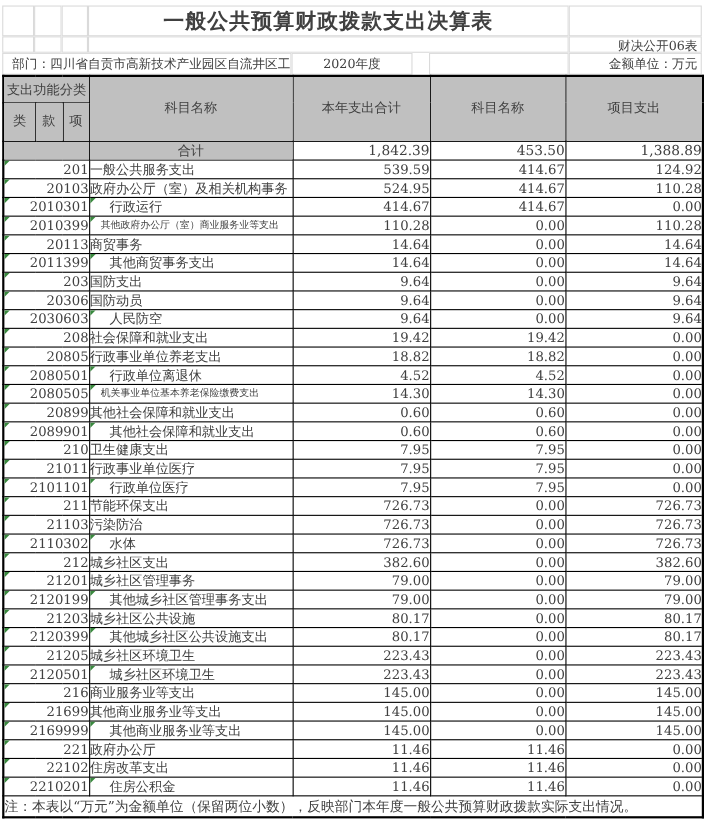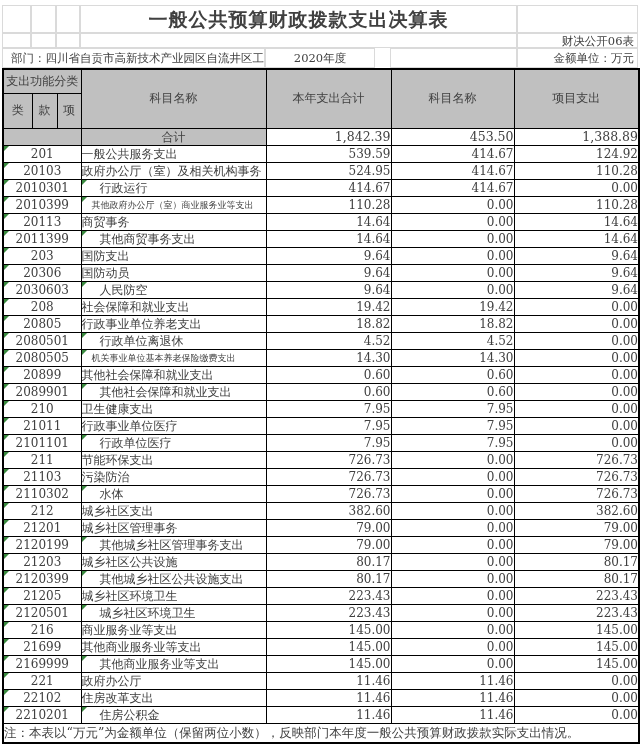--- a/index.html
+++ b/index.html
@@ -32,21 +32,21 @@
     border:1px solid #000; box-sizing:border-box; overflow:hidden;
     white-space:nowrap; padding:0; font-weight:normal; vertical-align:middle;
     position:relative;
   }
   table.main { border:2px solid #000; }
   th { background:#c0c0c0; font-size:12px; text-align:center; }
   .hr1 th { height:24px; }
   .hr2 th { height:35px; }
   th.fc { white-space:normal; line-height:12px; padding:0 7px; }
   .gray { background:#c0c0c0; }
-  .codecell { font-size:12px; padding-left:3px; text-align:center; }
+  .codecell { font-size:12px; padding-left:3px; text-align:right; }
   .namecell { font-size:12px; padding-left:4px; text-align:left; }
   .namecell.indent { padding-left:18px; }
   .namecell.small { font-size:9px; padding-left:10px; }
   .num { font-size:12px; text-align:right; padding-right:4px; }
   .b { font-weight:bold; font-size:12.5px; }
   tr.datarow td { height:17px; line-height:16px; }
   tr.totalrow td { height:17px; line-height:16px; }
   td.notecell {
     height:19px; font-size:12.5px; padding-left:3px; text-align:left;
     line-height:18px;

